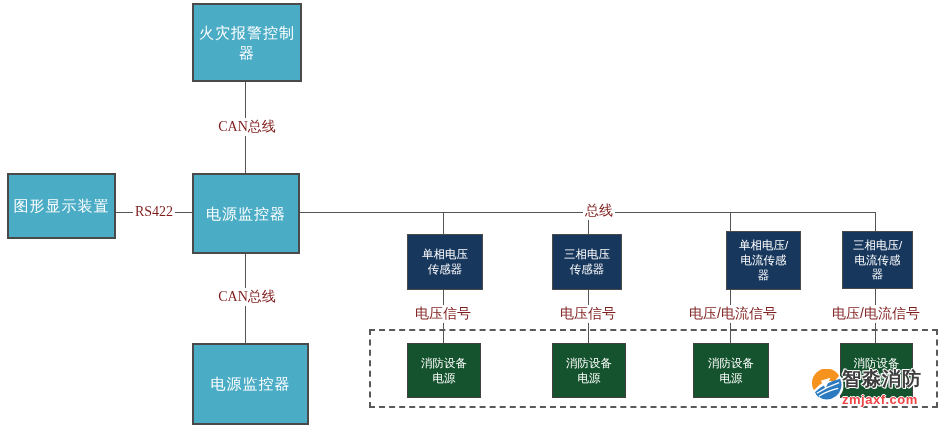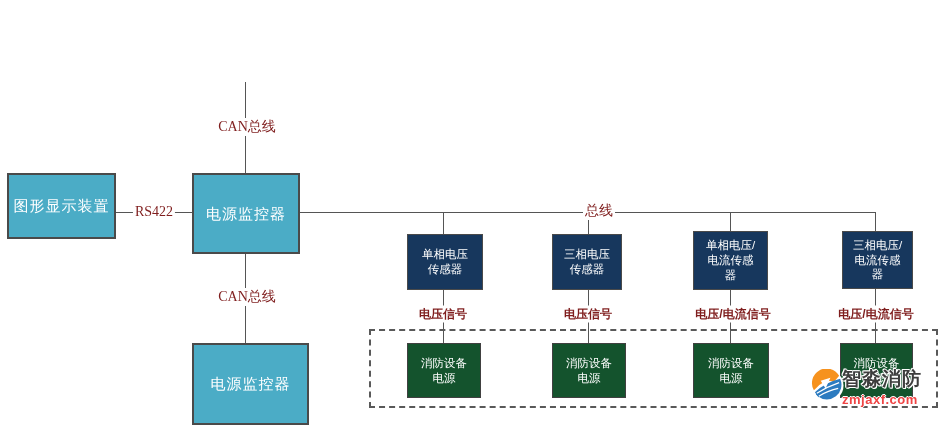--- a/index.html
+++ b/index.html
@@ -30,21 +30,21 @@
   
   .lbl{
     position:absolute;
     transform:translate(-50%,-50%);
     background:#ffffff;
     padding:0 2px;
     color:#7f1d1d;
     white-space:nowrap;
   }
   .lbl.bus-lbl{font-family:"Liberation Serif","DejaVu Serif",serif;font-size:14px;}
-  .lbl.sig-lbl{font-size:12px;font-weight:bold;}
+  .lbl.sig-lbl{font-size:14px;font-weight:normal;}
   
   .dashed-zone{
     position:absolute;
     left:369px;top:329px;width:569px;height:79px;
     box-sizing:border-box;
     border:2px dashed #595959;
     background:transparent;
   }
   
   .watermark{
@@ -76,29 +76,30 @@
   <div class="line v" style="left:588px;top:213px;height:21px"></div>
   <div class="line v" style="left:730px;top:213px;height:18px"></div>
   <div class="line v" style="left:875px;top:213px;height:18px"></div>
   <div class="line v" style="left:443px;top:290px;height:53px"></div>
   <div class="line v" style="left:588px;top:290px;height:53px"></div>
   <div class="line v" style="left:730px;top:290px;height:53px"></div>
   <div class="line v" style="left:875px;top:289px;height:54px"></div>
 
   <div class="dashed-zone"></div>
 
+  <div class="node cyan" style="left:192px;top:3px;width:110px;height:79px">火灾报警控制器</div>
   <div class="node cyan" style="left:7px;top:173px;width:109px;height:66px">图形显示装置</div>
   <div class="node cyan" style="left:192px;top:173px;width:108px;height:81px">电源监控器</div>
   <div class="node cyan" style="left:192px;top:343px;width:117px;height:82px">电源监控器</div>
 
   <div class="node navy" style="left:407px;top:234px;width:76px;height:56px">单相电压
 传感器</div>
   <div class="node navy" style="left:552px;top:234px;width:70px;height:56px">三相电压
 传感器</div>
-  <div class="node navy" style="left:693px;top:231px;width:75px;height:59px">单相电压/
+  <div class="node navy" style="left:726px;top:231px;width:75px;height:59px">单相电压/
 电流传感
 器</div>
   <div class="node navy" style="left:842px;top:231px;width:71px;height:58px">三相电压/
 电流传感
 器</div>
 
   <div class="node red" style="left:407px;top:343px;width:74px;height:55px">消防设备
 电源</div>
   <div class="node red" style="left:552px;top:343px;width:74px;height:55px">消防设备
 电源</div>

